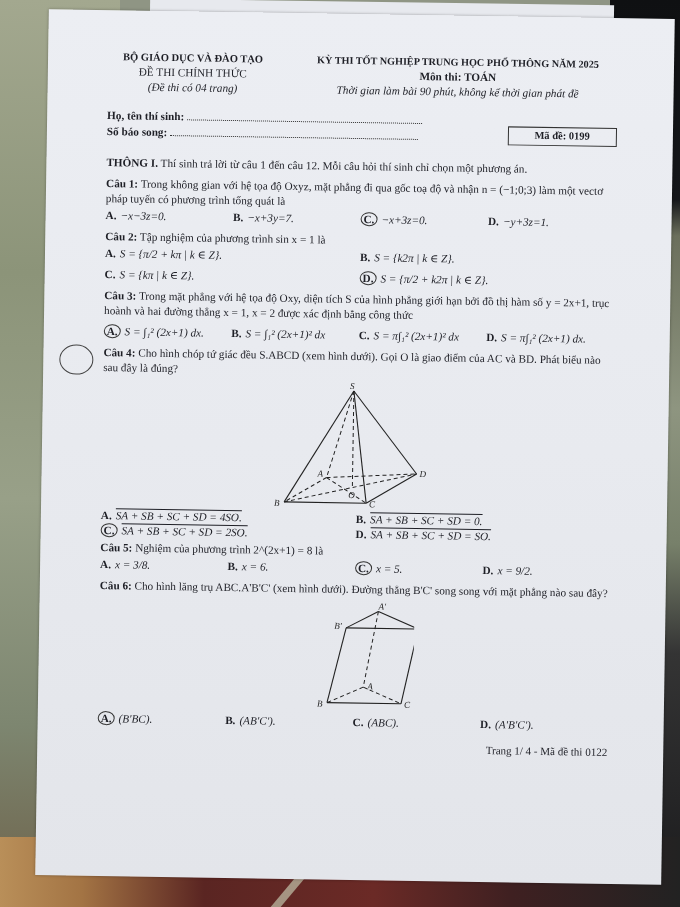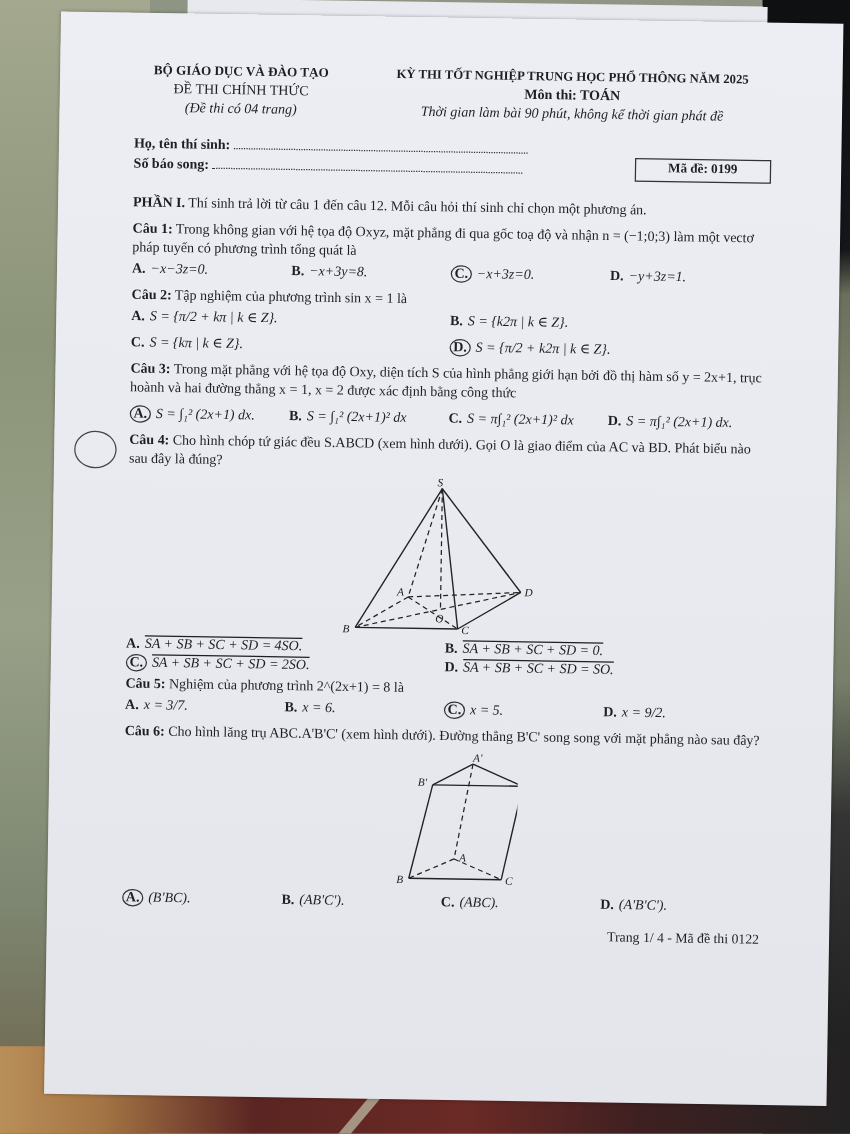--- a/index.html
+++ b/index.html
@@ -77,30 +77,30 @@
         <div><span class="b">Họ, tên thí sinh:</span> <span class="dots"></span></div>
         <div><span class="b">Số báo song:</span> <span class="dots" style="width:248px"></span></div>
       </div>
       <div class="examcode-box">
         <span>Mã đề:</span>
         <span>0199</span>
       </div>
     </div>
 
     <div style="margin-top:16px">
-      <span class="b">PHẦN I.</span>
+      <span class="b">THÔNG I.</span>
       <span>Thí sinh trả lời từ câu 1 đến câu 12. Mỗi câu hỏi thí sinh chỉ chọn một phương án.</span>
     </div>
 
     <div class="q">
       <span class="b">Câu 1:</span>
       <span>Trong không gian với hệ tọa độ Oxyz, mặt phẳng đi qua gốc toạ độ và nhận n = (−1;0;3) làm một vectơ pháp tuyến có phương trình tổng quát là</span>
       <div class="opts">
         <div class="opt"><span class="lbl">A.</span><span class="i">−x−3z=0.</span></div>
-        <div class="opt"><span class="lbl">B.</span><span class="i">−x+3y=8.</span></div>
+        <div class="opt"><span class="lbl">B.</span><span class="i">−x+3y=7.</span></div>
         <div class="opt"><span class="lbl circle">C.</span><span class="i">−x+3z=0.</span></div>
         <div class="opt"><span class="lbl">D.</span><span class="i">−y+3z=1.</span></div>
       </div>
     </div>
 
     <div class="q">
       <span class="b">Câu 2:</span>
       <span>Tập nghiệm của phương trình sin x = 1 là</span>
       <div class="opts" style="flex-wrap:wrap;row-gap:6px;">
         <div class="opt2"><span class="lbl">A.</span><span class="i">S = {π/2 + kπ | k ∈ Z}.</span></div>
@@ -157,21 +157,21 @@
         <div class="opt2"><span class="lbl">B.</span><span class="vec">SA + SB + SC + SD = 0.</span></div>
         <div class="opt2"><span class="lbl circle">C.</span><span class="vec">SA + SB + SC + SD = 2SO.</span></div>
         <div class="opt2"><span class="lbl">D.</span><span class="vec">SA + SB + SC + SD = SO.</span></div>
       </div>
     </div>
 
     <div class="q" style="margin-top:2px">
       <span class="b">Câu 5:</span>
       <span>Nghiệm của phương trình 2^(2x+1) = 8 là</span>
       <div class="opts">
-        <div class="opt"><span class="lbl">A.</span><span class="i">x = 3/7.</span></div>
+        <div class="opt"><span class="lbl">A.</span><span class="i">x = 3/8.</span></div>
         <div class="opt"><span class="lbl">B.</span><span class="i">x = 6.</span></div>
         <div class="opt"><span class="lbl circle">C.</span><span class="i">x = 5.</span></div>
         <div class="opt"><span class="lbl">D.</span><span class="i">x = 9/2.</span></div>
       </div>
     </div>
 
     <div class="q">
       <span class="b">Câu 6:</span>
       <span>Cho hình lăng trụ ABC.A'B'C' (xem hình dưới). Đường thẳng B'C' song song với mặt phẳng nào sau đây?</span>
       <div class="figure">

